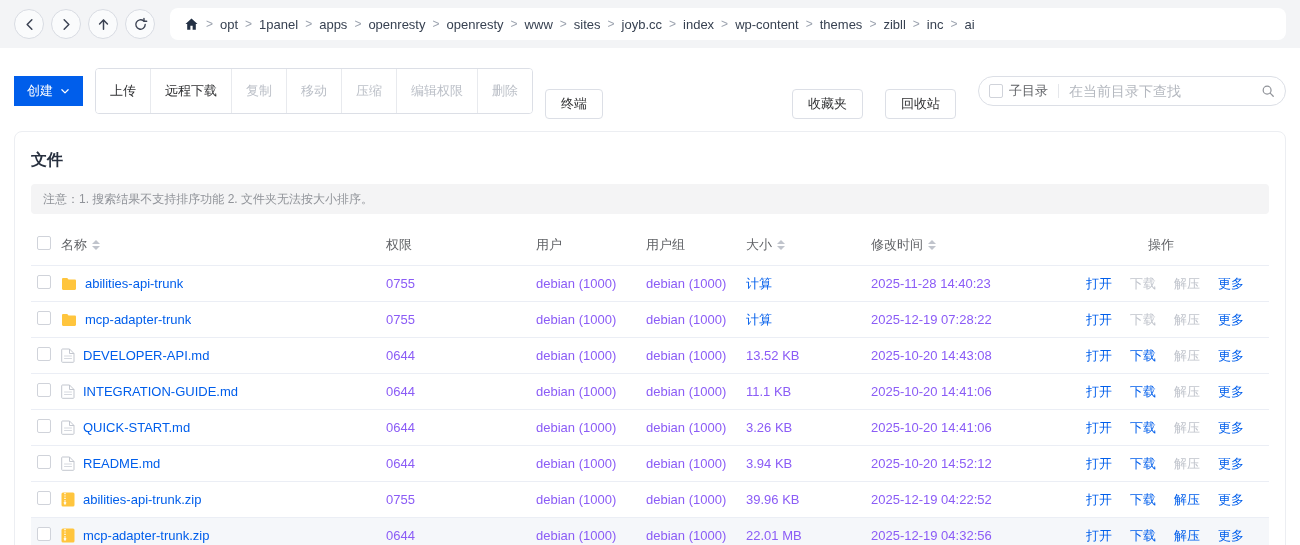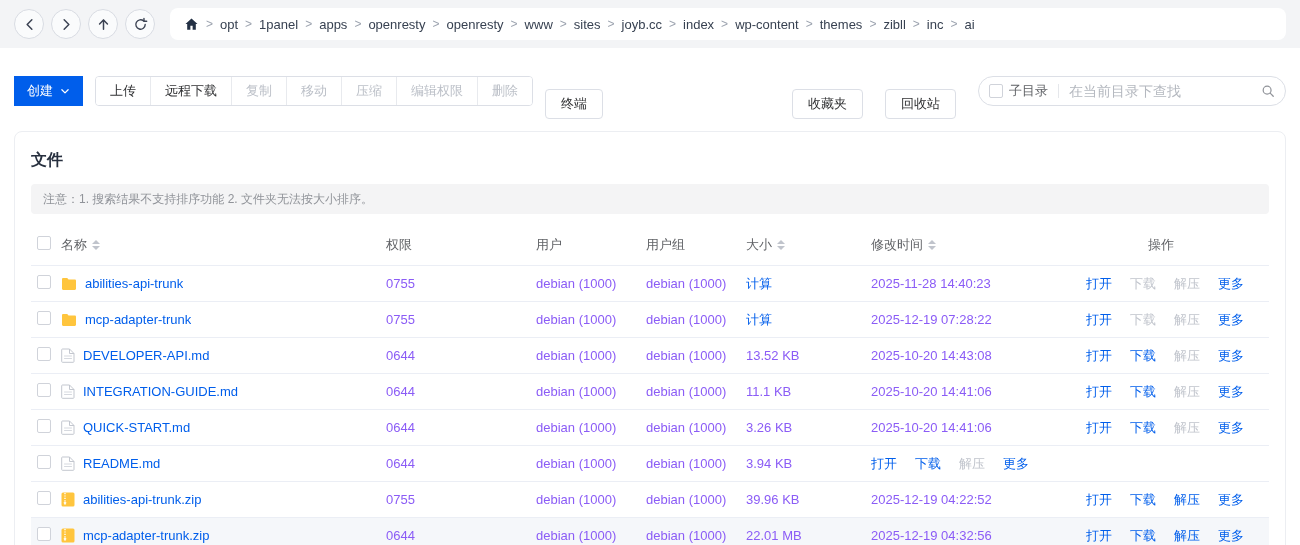--- a/index.html
+++ b/index.html
@@ -21,21 +21,21 @@
   .breadcrumb { flex: 1; margin-left: 8px; background: #fff; border-radius: 8px; height: 32px;
                 display: flex; align-items: center; padding: 0 14px; overflow: hidden; white-space: nowrap; }
   .bc-home { display: inline-flex; align-items: center; cursor: pointer; }
   .bc-sep { color: #9ca3af; margin: 0 7px; font-size: 12px; }
   .bc-item { color: #374151; cursor: pointer; }
 
   
   .toolbar { display: flex; align-items: center; padding: 14px 14px 12px; gap: 12px; background: #fff; }
   .btn-primary { height: 30px; background: #005eeb; color: #fff; border: none; border-radius: 0;
                  padding: 0 13px; font-size: 13px; display: inline-flex; align-items: center; gap: 7px; cursor: pointer; }
-  .btn-group { display: flex; height: 30px; border: 1px solid #dcdfe6; border-radius: 4px; overflow: hidden; background: #fff; }
+  .btn-group { display: flex; height: 46px; border: 1px solid #dcdfe6; border-radius: 4px; overflow: hidden; background: #fff; }
   .gbtn { border: none; background: #fff; padding: 0 14px; font-size: 13px; color: #303133; cursor: pointer;
           border-left: 1px solid #e8eaee; }
   .gbtn:first-child { border-left: none; }
   .gbtn.disabled { color: #bcc0c8; cursor: not-allowed; }
   .btn-plain { height: 30px; border: 1px solid #dcdfe6; background: #fff; border-radius: 4px;
                padding: 0 15px; font-size: 13px; color: #303133; cursor: pointer; margin-top: 27px; }
   .right-tools { margin-left: auto; display: flex; align-items: center; gap: 22px; }
   .search-pill { height: 30px; border: 1px solid #dcdfe6; border-radius: 16px; display: flex; align-items: center;
                  padding: 0 10px; width: 308px; background: #fff; }
   .cb-label { color: #606266; margin-left: 6px; white-space: nowrap; }
@@ -348,20 +348,21 @@
                 <path d="M8.5 1v4.5H13" fill="none" stroke="#c3c7cf"></path>
                 <path d="M3.5 8h7M3.5 10.5h7" stroke="#d6d9df" stroke-linecap="round"></path>
               </svg>
             </span>
       <span class="fname link">README.md</span>
     </div>
     <div class="cell cell-perm">0644</div>
     <div class="cell cell-user">debian (1000)</div>
     <div class="cell cell-group">debian (1000)</div>
     <div class="cell c-size"><span class="size-val">3.94 KB</span></div>
+    <div class="cell cell-time">2025-10-20 14:52:12</div>
     <div class="cell c-actions">
       <span class="act">打开</span>
       <span class="act">下载</span>
       <span class="act disabled">解压</span>
       <span class="act">更多</span>
     </div>
   </div>
 
   <div class="trow grid">
     <div class="cell c-check"><span class="checkbox"></span></div>

